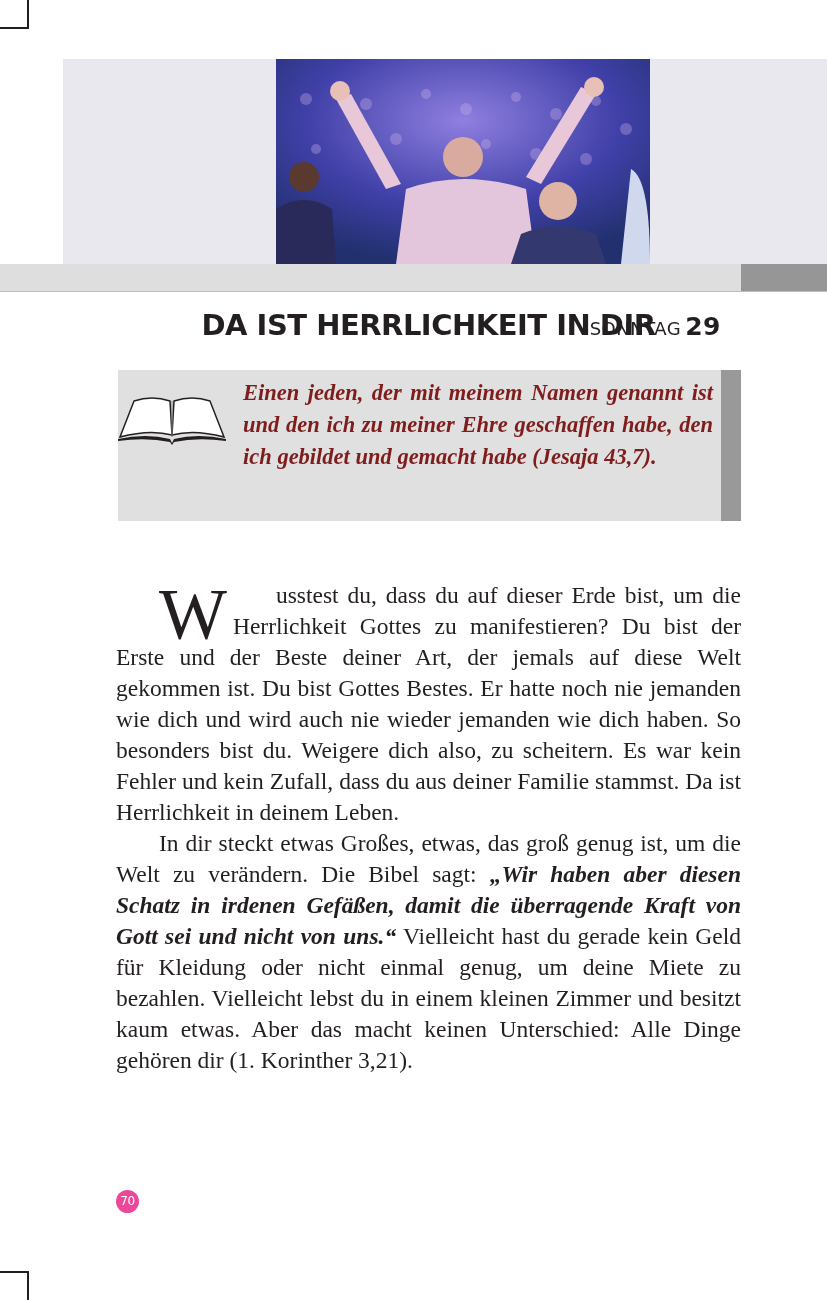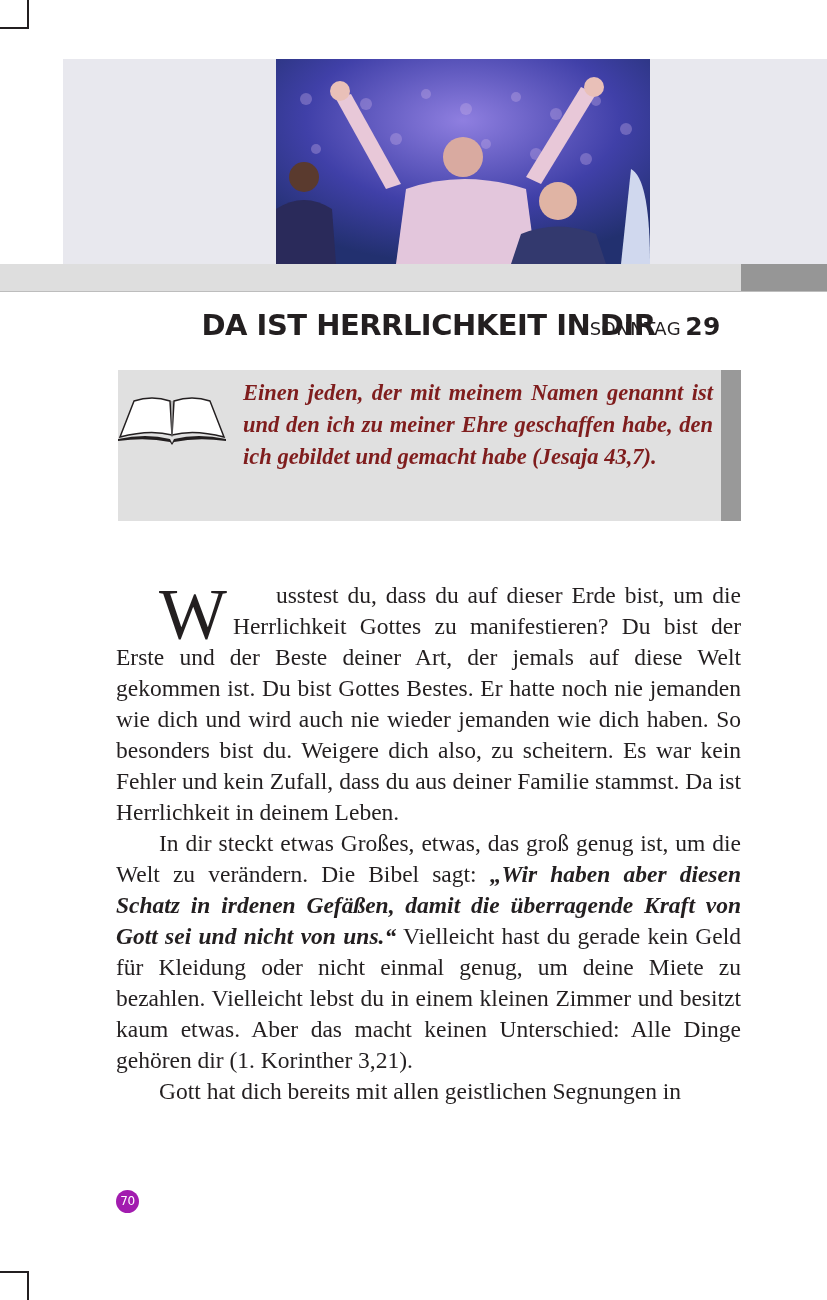--- a/index.html
+++ b/index.html
@@ -38,21 +38,21 @@
       font-family: "Liberation Serif", serif; font-size: 23.5px; line-height: 31px; text-align: justify; color: #231f20;
     }
     .body-text p { margin: 0; text-indent: 43px; }
     .body-text p.first { text-indent: 43px; }
     .dropcap {
       float: left; font-size: 72px; line-height: 56px; margin: 6px 6px 0 0; font-family: "Liberation Serif", serif;
     }
     .bold-quote { font-weight: bold; font-style: italic; }
     .page-num {
       position: absolute; left: 116px; top: 1190px; width: 23px; height: 23px; border-radius: 50%;
-      background: #a21caf; color: #ffffff; font-family: "DejaVu Sans", sans-serif; font-size: 12px;
+      background: #ec4899; color: #ffffff; font-family: "DejaVu Sans", sans-serif; font-size: 12px;
       text-align: center; line-height: 23px; letter-spacing: -0.5px;
     }
   </style>
 </head>
 <body>
 
 <div class="crop" style="left:0;top:27px;width:28px;height:2px;"></div>
 <div class="crop" style="left:27px;top:0;width:2px;height:29px;"></div>
 <div class="crop" style="left:0;top:1271px;width:28px;height:2px;"></div>
 <div class="crop" style="left:27px;top:1271px;width:2px;height:29px;"></div>
@@ -122,16 +122,15 @@
     <path d="M108 44 L94 8 Q76 2 58 8 L56 42 Q78 36 108 44 Z" fill="#ffffff" stroke="#231f20" stroke-width="1.5"></path>
     <path d="M2 46 Q30 40 54 46 L56 50 L58 46 Q82 40 110 46 L110 48 Q82 44 58 49 L56 52 L54 49 Q30 44 2 48 Z" fill="#231f20"></path>
     <line x1="56" y1="8" x2="56" y2="44" stroke="#888" stroke-width="1"></line>
   </svg>
 </div>
 <div class="verse-text">Einen jeden, der mit meinem Namen genannt ist und den ich zu meiner Ehre geschaffen habe, den ich gebildet und gemacht habe (Jesaja 43,7).</div>
 
 <div class="body-text">
   <p class="first"><span class="dropcap">W</span><span>usstest du, dass du auf dieser Erde bist, um die Herrlichkeit Gottes zu manifestieren? Du bist der Erste und der Beste deiner Art, der jemals auf diese Welt gekommen ist. Du bist Gottes Bestes. Er hatte noch nie jemanden wie dich und wird auch nie wieder jemanden wie dich haben. So besonders bist du. Weigere dich also, zu scheitern. Es war kein Fehler und kein Zufall, dass du aus deiner Familie stammst. Da ist Herrlichkeit in deinem Leben.</span></p>
   <p><span>In dir steckt etwas Großes, etwas, das groß genug ist, um die Welt zu verändern. Die Bibel sagt: </span><span class="bold-quote">„Wir haben aber diesen Schatz in irdenen Gefäßen, damit die überragende Kraft von Gott sei und nicht von uns.“</span><span> Vielleicht hast du gerade kein Geld für Kleidung oder nicht einmal genug, um deine Miete zu bezahlen. Vielleicht lebst du in einem kleinen Zimmer und besitzt kaum etwas. Aber das macht keinen Unterschied: Alle Dinge gehören dir (1. Korinther 3,21).</span></p>
-  <p><span>Gott hat dich bereits mit allen geistlichen Segnungen in</span></p>
 </div>
 
 <div class="page-num">70</div>
 
 </body></html>

